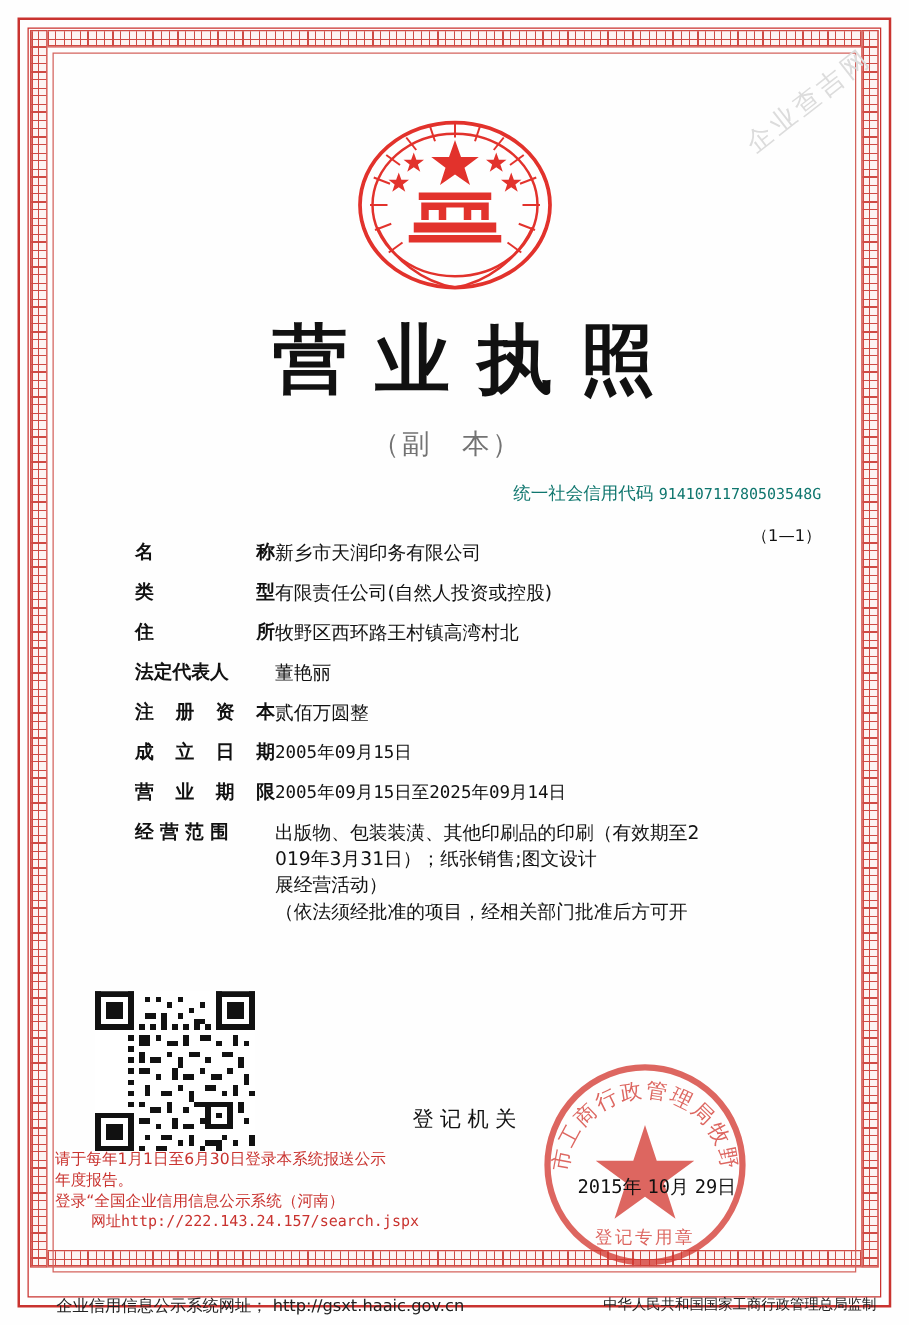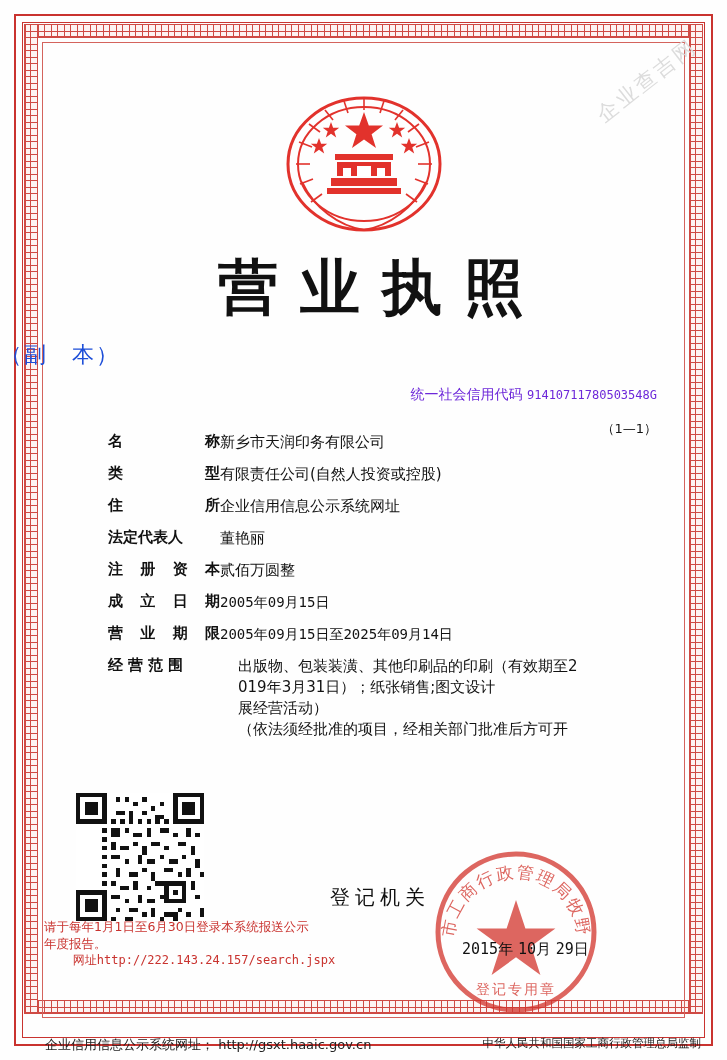--- a/index.html
+++ b/index.html
@@ -124,34 +124,34 @@
     letter-spacing: 22px;
     text-indent: 22px;
     font-weight: bold;
     color: #111;
     font-family: "DejaVu Sans", "Liberation Sans", sans-serif;
   }
   .sub-title {
     position: absolute;
     left: 0; right: 12px;
     top: 340px;
-    text-align: left;
+    text-align: center;
     font-size: 22px;
-    color: #1d4ed8;
+    color: #737373;
     letter-spacing: 2px;
     font-family: "DejaVu Sans", "Liberation Sans", sans-serif;
   }
 
   
   .credit-line {
     position: absolute;
     right: 70px;
     top: 386px;
     font-size: 14px;
-    color: #6d28d9;
+    color: #0f766e;
     font-family: "DejaVu Sans", "Liberation Sans", sans-serif;
     white-space: nowrap;
   }
   .credit-line .code {
     font-family: "DejaVu Sans Mono", monospace;
     font-size: 12px;
     letter-spacing: 0px;
   }
   .page-no {
     position: absolute;
@@ -193,21 +193,21 @@
     flex: 1;
     font-size: 15px;
     color: #111;
     line-height: 21px;
     font-family: "DejaVu Sans", "Liberation Sans", sans-serif;
   }
   .row-value.mono {
     font-family: "DejaVu Sans Mono", monospace;
     font-size: 14px;
   }
-  .scope-line { display: block; margin-left: 18px; }
+  .scope-line { display: block; }
 
   
   .qr {
     position: absolute;
     left: 76px;
     top: 793px;
     width: 128px;
     height: 128px;
   }
 
@@ -222,21 +222,21 @@
     line-height: 17px;
     font-family: "DejaVu Sans", "Liberation Sans", sans-serif;
   }
   .notice .url { font-family: "DejaVu Sans Mono", monospace; font-size: 12px; text-align: center; }
 
   
   .reg-auth {
     position: absolute;
     left: 330px;
     top: 884px;
-    font-size: 20px;
+    font-size: 17px;
     letter-spacing: 5px;
     color: #111;
     font-family: "DejaVu Sans", "Liberation Sans", sans-serif;
   }
   .reg-date {
     position: absolute;
     left: 462px;
     top: 940px;
     font-size: 15px;
     color: #111;
@@ -363,21 +363,21 @@
           <span>型</span>
       </div>
       <div class="row-value">有限责任公司(自然人投资或控股)</div>
     </div>
 
     <div class="row">
       <div class="row-label">
         <span>住</span>
           <span>所</span>
       </div>
-      <div class="row-value">企业信用信息公示系统网址</div>
+      <div class="row-value">牧野区西环路王村镇高湾村北</div>
     </div>
 
     <div class="row">
       <div class="row-label tight">法定代表人</div>
       <div class="row-value">董艳丽</div>
     </div>
 
     <div class="row">
       <div class="row-label">
         <span>注</span>
@@ -532,20 +532,21 @@
           <rect x="11" y="28" width="2" height="1"></rect>
         <rect x="19" y="28" width="1" height="1"></rect>
           <rect x="22" y="27" width="1" height="2"></rect>
       </g>
     </svg>
   </div>
 
   <div class="notice">
     <div>请于每年1月1日至6月30日登录本系统报送公示</div>
     <div>年度报告。</div>
+    <div>登录“全国企业信用信息公示系统（河南）</div>
     <div class="url">网址http://222.143.24.157/search.jspx</div>
   </div>
 
   <div class="reg-auth">登记机关</div>
 
   <div class="seal">
     <svg viewBox="0 0 168 168" width="168" height="168" xmlns="http://www.w3.org/2000/svg">
       <circle cx="84" cy="84" r="78" fill="none" stroke="#d2342c" stroke-width="5"></circle>
       <polygon fill="#d2342c" points="84,52 93.4,80.6 123.4,80.6 99.1,98.3 108.4,127 84,109.3 59.6,127 68.9,98.3 44.6,80.6 74.6,80.6"></polygon>
       <path id="sealArc" d="M 22 92 A 62 62 0 0 1 146 92" fill="none"></path>

